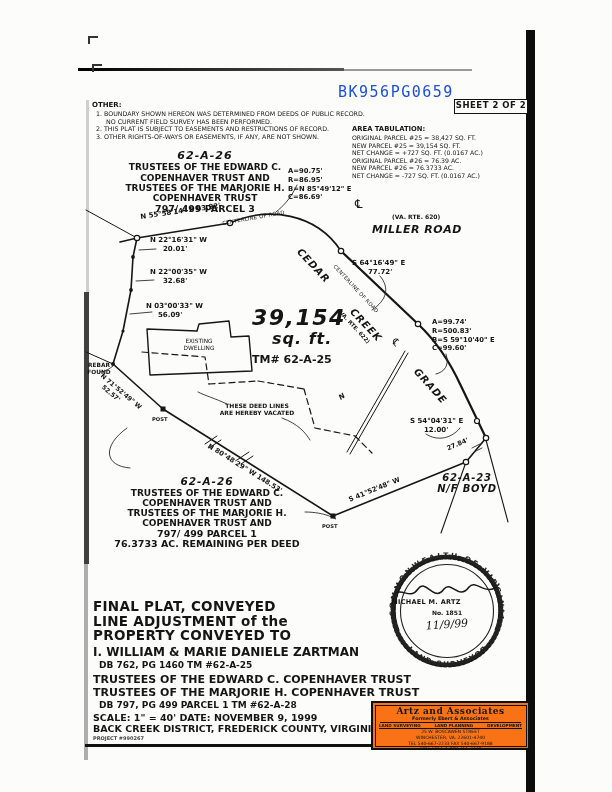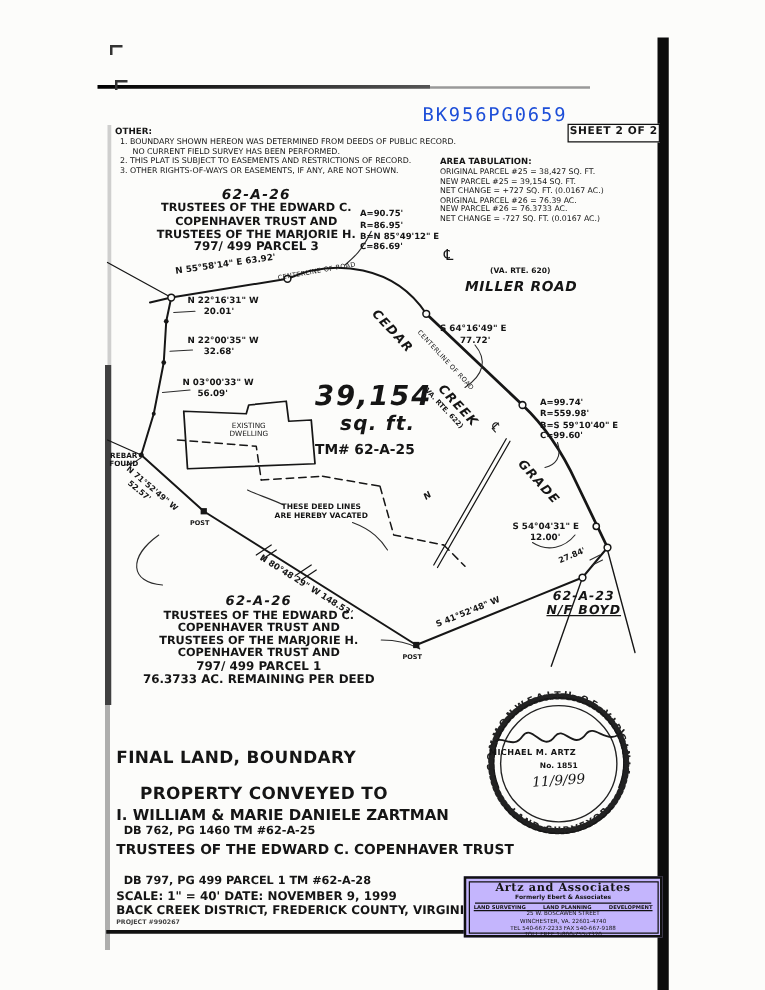--- a/index.html
+++ b/index.html
@@ -133,20 +133,21 @@
     <div>ORIGINAL PARCEL #26 = 76.39 AC.</div>
     <div>NEW PARCEL #26 = 76.3733 AC.</div>
     <div>NET CHANGE = -727 SQ. FT. (0.0167 AC.)</div>
   </div>
 
   <div class="lbl ctr stack" style="left:105px;top:150px;width:200px;">
     <div class="b i" style="font-size:11px;letter-spacing:1px;">62-A-26</div>
     <div class="b" style="font-size:9px;line-height:10.3px;">TRUSTEES OF THE EDWARD C.</div>
     <div class="b" style="font-size:9px;line-height:10.3px;">COPENHAVER TRUST AND</div>
     <div class="b" style="font-size:9px;line-height:10.3px;">TRUSTEES OF THE MARJORIE H.</div>
+    <div class="b" style="font-size:9px;line-height:10.3px;">COPENHAVER TRUST</div>
     <div class="b" style="font-size:9.5px;line-height:10.5px;">797/ 499 PARCEL 3</div>
   </div>
 
   <div class="lbl b" style="left:140px;top:214px;font-size:7px;transform:rotate(-8deg);transform-origin:left top;">N 55°58'14" E   63.92'</div>
   <div class="lbl" style="left:222px;top:221px;font-size:5.2px;transform:rotate(-10deg);transform-origin:left top;letter-spacing:.3px;">CENTERLINE OF ROAD</div>
 
   <div class="lbl stack b" style="left:288px;top:167px;font-size:6.8px;line-height:8.8px;">
     <div>A=90.75'</div>
     <div>R=86.95'</div>
     <div>B=N 85°49'12" E</div>
@@ -169,21 +170,21 @@
 
   <div class="lbl" style="left:336px;top:264px;font-size:5.2px;transform:rotate(47deg);transform-origin:left top;letter-spacing:.3px;">CENTERLINE OF ROAD</div>
   <div class="lbl b i" style="left:303px;top:246px;font-size:10px;transform:rotate(47deg);transform-origin:left top;letter-spacing:1px;">CEDAR</div>
   <div class="lbl b i" style="left:356px;top:306px;font-size:10px;transform:rotate(47deg);transform-origin:left top;letter-spacing:1px;">CREEK</div>
   <div class="lbl b" style="left:341px;top:308px;font-size:5.5px;transform:rotate(47deg);transform-origin:left top;">(VA. RTE. 622)</div>
   <div class="lbl b i" style="left:420px;top:366px;font-size:10px;transform:rotate(48deg);transform-origin:left top;letter-spacing:1px;">GRADE</div>
   <div class="lbl" style="left:398px;top:336px;font-size:10px;transform:rotate(48deg);transform-origin:left top;">℄</div>
 
   <div class="lbl stack b" style="left:432px;top:318px;font-size:6.8px;line-height:8.8px;">
     <div>A=99.74'</div>
-    <div>R=559.98'</div>
+    <div>R=500.83'</div>
     <div>B=S 59°10'40" E</div>
     <div>C=99.60'</div>
   </div>
 
   <div class="lbl b" style="left:410px;top:418px;font-size:7px;">S 54°04'31" E</div>
   <div class="lbl b" style="left:424px;top:427px;font-size:7px;">12.00'</div>
   <div class="lbl b" style="left:446px;top:446px;font-size:6.5px;transform:rotate(-23deg);transform-origin:left top;">27.84'</div>
 
   <div class="lbl b i" style="left:252px;top:306px;font-size:22px;letter-spacing:1.5px;">39,154</div>
   <div class="lbl b i" style="left:272px;top:330px;font-size:16px;letter-spacing:1px;">sq. ft.</div>
@@ -210,48 +211,50 @@
   <div class="lbl ctr stack b" style="left:200px;top:402px;width:114px;font-size:6px;line-height:7.4px;">
     <div>THESE DEED LINES</div>
     <div>ARE HEREBY VACATED</div>
   </div>
 
   <div class="lbl b" style="left:210px;top:443px;font-size:6.8px;transform:rotate(32deg);transform-origin:left top;">N 80°48'29" W   148.53'</div>
   <div class="lbl b" style="left:348px;top:497px;font-size:6.8px;transform:rotate(-22deg);transform-origin:left top;">S 41°52'48" W</div>
 
   <div class="lbl ctr stack b i" style="left:424px;top:472px;width:86px;">
     <div style="font-size:10px;letter-spacing:.8px;">62-A-23</div>
-    <div style="font-size:10px;letter-spacing:.8px;text-decoration:underline;">N/F BOYD</div>
+    <div style="font-size:10px;letter-spacing:.8px;">N/F BOYD</div>
   </div>
 
   <div class="lbl ctr stack" style="left:92px;top:476px;width:230px;">
     <div class="b i" style="font-size:10.5px;letter-spacing:1px;">62-A-26</div>
     <div class="b" style="font-size:9px;line-height:10.2px;">TRUSTEES OF THE EDWARD C.</div>
     <div class="b" style="font-size:9px;line-height:10.2px;">COPENHAVER TRUST AND</div>
     <div class="b" style="font-size:9px;line-height:10.2px;">TRUSTEES OF THE MARJORIE H.</div>
     <div class="b" style="font-size:9px;line-height:10.2px;">COPENHAVER TRUST AND</div>
     <div class="b" style="font-size:9.5px;line-height:10.4px;">797/ 499 PARCEL 1</div>
     <div class="b" style="font-size:9.5px;line-height:10.6px;">76.3733 AC. REMAINING PER DEED</div>
   </div>
 
-  <div class="lbl b" style="left:93px;top:599px;font-size:13.5px;letter-spacing:.3px;">FINAL LAND, BOUNDARY</div>
-  <div class="lbl b" style="left:93px;top:628px;font-size:13.5px;letter-spacing:.3px;margin-left:19px;">PROPERTY CONVEYED TO</div>
+  <div class="lbl b" style="left:93px;top:599px;font-size:13.5px;letter-spacing:.3px;">FINAL PLAT, CONVEYED</div>
+  <div class="lbl b" style="left:93px;top:613.5px;font-size:13.5px;letter-spacing:.3px;">LINE ADJUSTMENT of the</div>
+  <div class="lbl b" style="left:93px;top:628px;font-size:13.5px;letter-spacing:.3px;">PROPERTY CONVEYED TO</div>
   <div class="lbl b" style="left:93px;top:646px;font-size:12px;">I. WILLIAM &amp; MARIE DANIELE ZARTMAN</div>
   <div class="lbl b" style="left:99px;top:660px;font-size:9px;">DB 762, PG 1460     TM #62-A-25</div>
   <div class="lbl b" style="left:93px;top:674px;font-size:11px;">TRUSTEES OF THE EDWARD C. COPENHAVER TRUST</div>
+  <div class="lbl b" style="left:93px;top:687px;font-size:11px;">TRUSTEES OF THE MARJORIE H. COPENHAVER TRUST</div>
   <div class="lbl b" style="left:99px;top:700px;font-size:9px;">DB 797, PG 499 PARCEL 1     TM #62-A-28</div>
   <div class="lbl b" style="left:93px;top:713px;font-size:9.5px;">SCALE: 1" = 40'   DATE: NOVEMBER 9, 1999</div>
   <div class="lbl b" style="left:93px;top:724px;font-size:9.5px;">BACK CREEK DISTRICT, FREDERICK COUNTY, VIRGINIA</div>
   <div class="lbl b" style="left:93px;top:736px;font-size:5px;color:#444;">PROJECT #990267</div>
 
   <div class="lbl ctr b" style="left:381px;top:599px;width:90px;font-size:6.5px;letter-spacing:.3px;">MICHAEL M. ARTZ</div>
   <div class="lbl ctr b" style="left:402px;top:610px;width:90px;font-size:6px;">No. 1851</div>
   <div class="lbl ctr i" style="left:402px;top:619px;width:90px;font-size:11px;font-family:'DejaVu Serif',serif;transform:rotate(-4deg);">11/9/99</div>
 
-  <div style="position:absolute;left:371px;top:701px;width:155px;height:45px;border:2px solid #111;background:#c4b5fd;">
+  <div style="position:absolute;left:371px;top:701px;width:155px;height:45px;border:2px solid #111;background:#f97316;">
     <div style="position:absolute;inset:1.5px;border:1px solid #111;padding:1px 2px;display:flex;flex-direction:column;align-items:center;">
       <div class="b ctr" style="font-family:'DejaVu Serif',serif;font-size:9px;line-height:9.5px;letter-spacing:.5px;">Artz and Associates</div>
       <div class="b ctr" style="font-size:4.8px;line-height:5.5px;border-bottom:.5px solid #111;width:96%;">Formerly Ebert &amp; Associates</div>
       <div style="display:flex;justify-content:space-between;width:98%;border-bottom:.5px solid #111;">
         <span class="b" style="font-size:4.2px;line-height:5.5px;">LAND SURVEYING</span>
         <span class="b" style="font-size:4.2px;line-height:5.5px;">LAND PLANNING</span>
         <span class="b" style="font-size:4.2px;line-height:5.5px;">DEVELOPMENT</span>
       </div>
       <div class="ctr" style="font-size:4.5px;line-height:5.8px;">25 W. BOSCAWEN STREET</div>
       <div class="ctr" style="font-size:4.5px;line-height:5.8px;">WINCHESTER, VA.  22601-4740</div>

